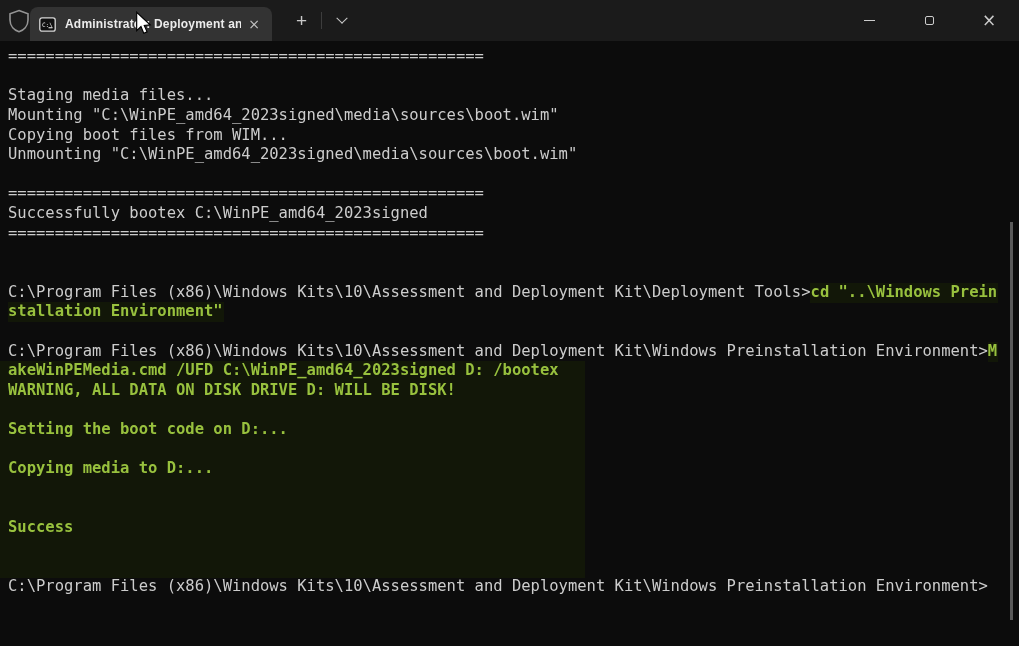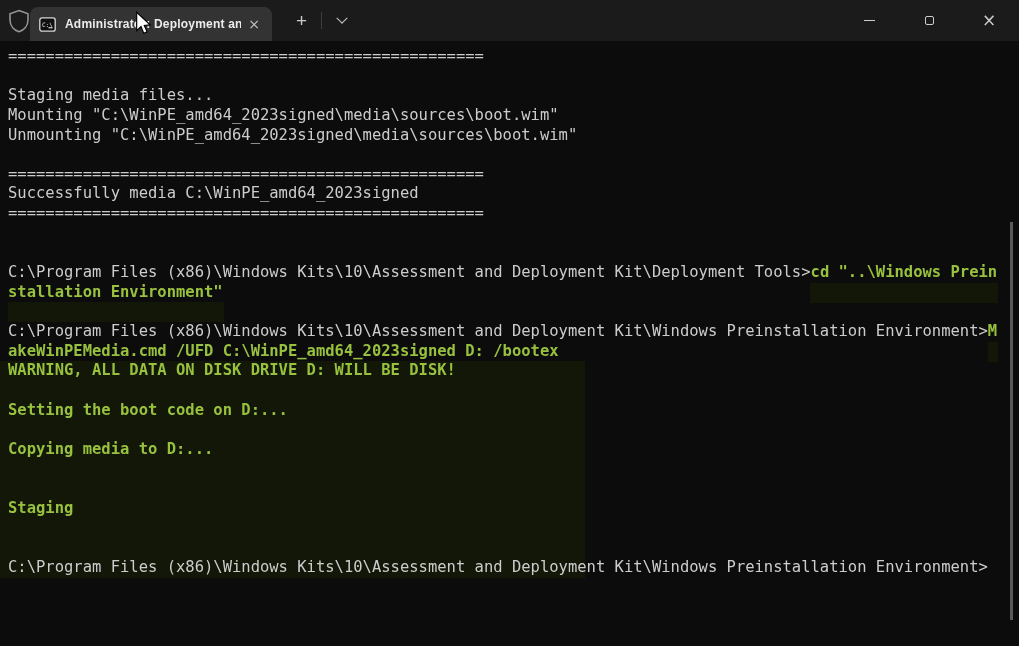--- a/index.html
+++ b/index.html
@@ -113,40 +113,41 @@
       <div class="hl" style="left: 810px; top: 242px; width: 188px; height: 20px;"></div>
       <div class="hl" style="left: 8px; top: 261px; width: 216px; height: 20px;"></div>
       <div class="hl" style="left: 988px; top: 301px; width: 10px; height: 20px;"></div>
       <div class="hl" style="left: 0px; top: 320px; width: 585px; height: 217px;"></div>
     </div>
   <div class="lines">
       <div class="tline"><span class="w">===================================================</span></div>
       <div class="tline"></div>
       <div class="tline"><span class="w">Staging media files...</span></div>
       <div class="tline"><span class="w">Mounting "C:\WinPE_amd64_2023signed\media\sources\boot.wim"</span></div>
+      <div class="tline"><span class="w">Copying boot files from WIM...</span></div>
       <div class="tline"><span class="w">Unmounting "C:\WinPE_amd64_2023signed\media\sources\boot.wim"</span></div>
       <div class="tline"></div>
       <div class="tline"><span class="w">===================================================</span></div>
-      <div class="tline"><span class="w">Successfully media C:\WinPE_amd64_2023signed</span></div>
+      <div class="tline"><span class="w">Successfully bootex C:\WinPE_amd64_2023signed</span></div>
       <div class="tline"><span class="w">===================================================</span></div>
       <div class="tline"></div>
       <div class="tline"></div>
       <div class="tline"><span class="w">C:\Program Files (x86)\Windows Kits\10\Assessment and Deployment Kit\Deployment Tools&gt;</span><span class="g">cd "..\Windows Prein</span></div>
       <div class="tline"><span class="g">stallation Environment"</span></div>
       <div class="tline"></div>
       <div class="tline"><span class="w">C:\Program Files (x86)\Windows Kits\10\Assessment and Deployment Kit\Windows Preinstallation Environment&gt;</span><span class="g">M</span></div>
       <div class="tline"><span class="g">akeWinPEMedia.cmd /UFD C:\WinPE_amd64_2023signed D: /bootex</span></div>
       <div class="tline"><span class="g">WARNING, ALL DATA ON DISK DRIVE D: WILL BE DISK!</span></div>
       <div class="tline"></div>
       <div class="tline"><span class="g">Setting the boot code on D:...</span></div>
       <div class="tline"></div>
       <div class="tline"><span class="g">Copying media to D:...</span></div>
       <div class="tline"></div>
       <div class="tline"></div>
-      <div class="tline"><span class="g">Staging</span></div>
+      <div class="tline"><span class="g">Success</span></div>
       <div class="tline"></div>
       <div class="tline"></div>
       <div class="tline"><span class="w">C:\Program Files (x86)\Windows Kits\10\Assessment and Deployment Kit\Windows Preinstallation Environment&gt;</span></div>
     </div>
   <div class="scroll-thumb"></div>
 </div>
 
 <svg class="cursor" width="18" height="24" viewBox="0 0 12 19">
   <path d="M1 1 L1 15.5 L4.4 12.3 L6.6 17.6 L9.2 16.5 L7 11.4 L11.6 11 Z" fill="#ffffff" stroke="#000000" stroke-width="0.9"></path>
 </svg>

